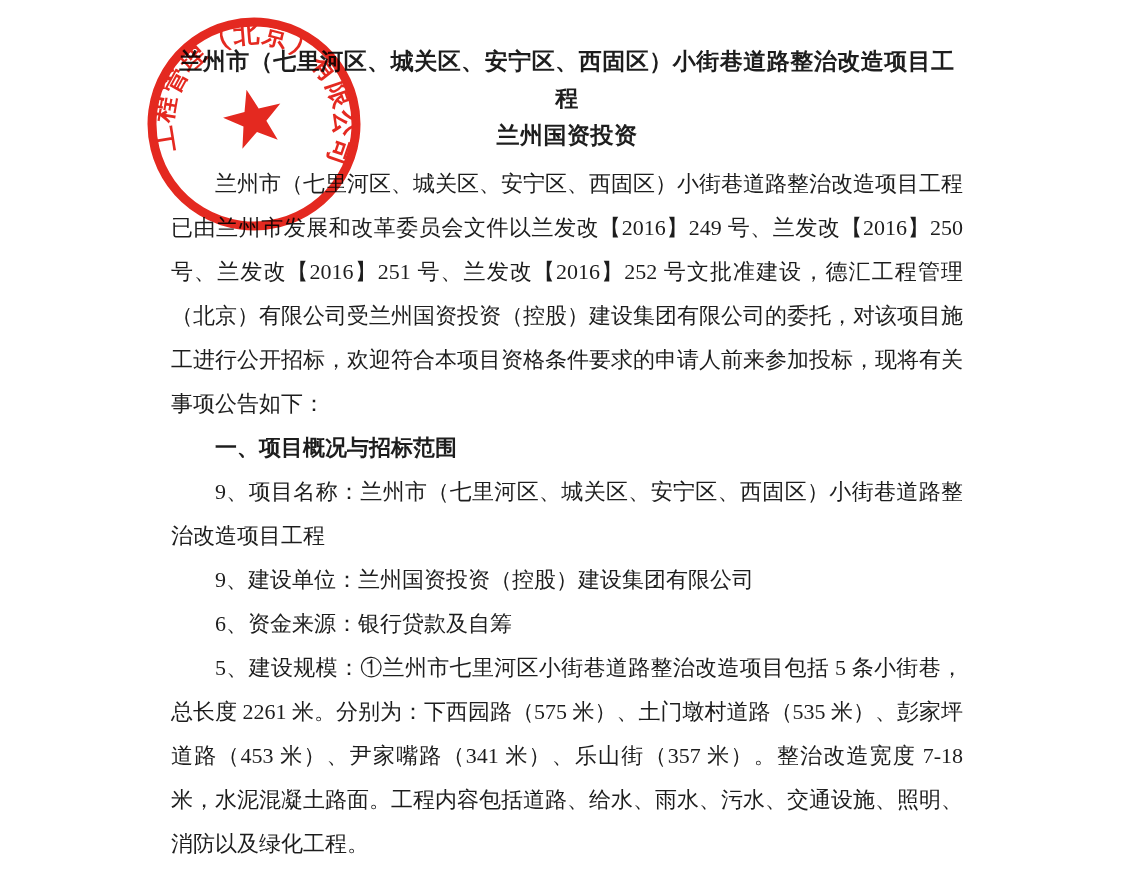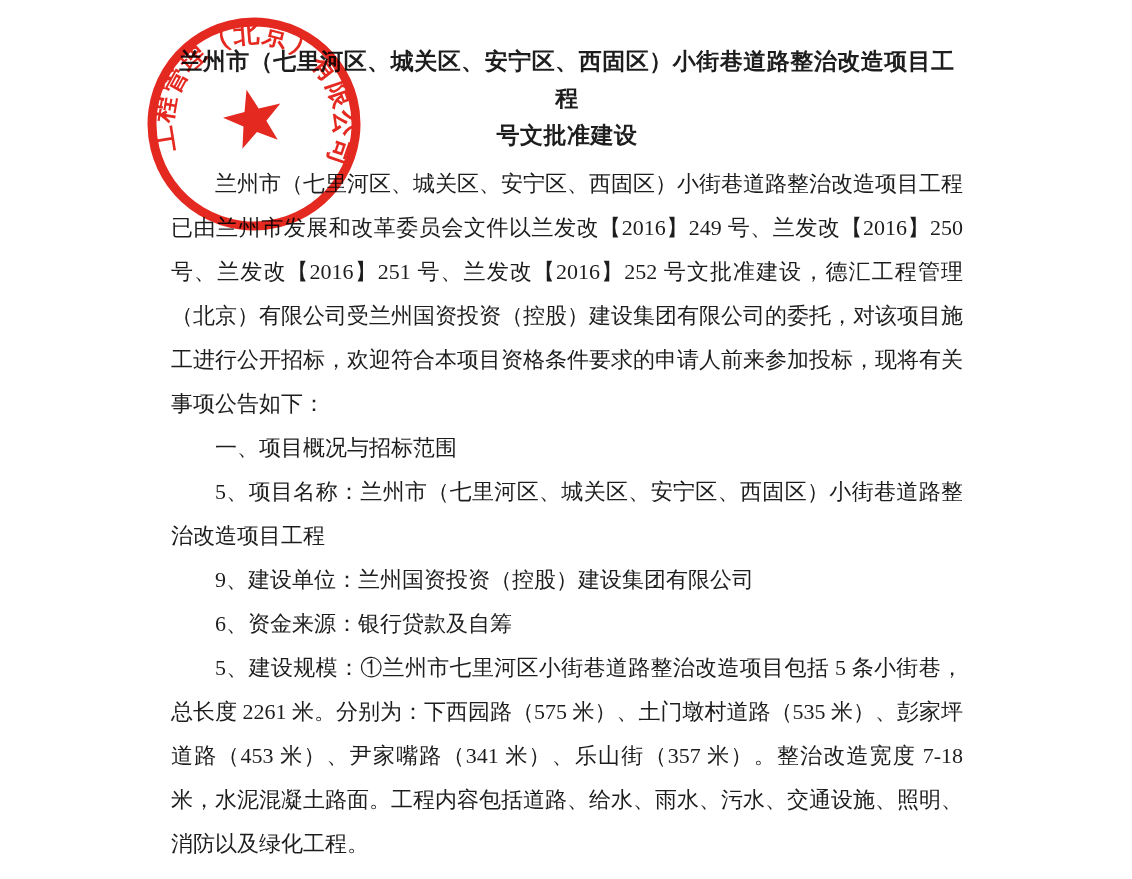--- a/index.html
+++ b/index.html
@@ -33,21 +33,21 @@
   .title .tline { display: block; }
   .para {
     margin: 0;
     font-size: 22px;
     line-height: 44px;
     text-align: justify;
     text-justify: inter-ideograph;
   }
   .para.first { margin-top: 8px; }
   .indent { text-indent: 2em; }
-  .heading { font-weight: 400; text-align: left; }
+  .heading { font-weight: 700; text-align: left; }
   .seal {
     position: absolute;
     left: 146px;
     top: 16px;
     width: 216px;
     height: 216px;
     transform: rotate(-14deg);
     mix-blend-mode: multiply;
     opacity: 0.94;
     pointer-events: none;
@@ -61,28 +61,28 @@
 </style>
 </head>
 <body>
 
 <div class="page">
 
   <div class="doc">
 
     <h1 class="title">
       <span class="tline">兰州市（七里河区、城关区、安宁区、西固区）小街巷道路整治改造项目工程</span>
-      <span class="tline">号文批准建设</span>
+      <span class="tline">兰州国资投资</span>
     </h1>
 
     <p class="para indent first">兰州市（七里河区、城关区、安宁区、西固区）小街巷道路整治改造项目工程已由兰州市发展和改革委员会文件以兰发改【2016】249 号、兰发改【2016】250 号、兰发改【2016】251 号、兰发改【2016】252 号文批准建设，德汇工程管理（北京）有限公司受兰州国资投资（控股）建设集团有限公司的委托，对该项目施工进行公开招标，欢迎符合本项目资格条件要求的申请人前来参加投标，现将有关事项公告如下：</p>
 
     <p class="para indent heading">一、项目概况与招标范围</p>
 
-    <p class="para indent">5、项目名称：兰州市（七里河区、城关区、安宁区、西固区）小街巷道路整治改造项目工程</p>
+    <p class="para indent">9、项目名称：兰州市（七里河区、城关区、安宁区、西固区）小街巷道路整治改造项目工程</p>
 
     <p class="para indent">9、建设单位：兰州国资投资（控股）建设集团有限公司</p>
 
 
     <p class="para indent">6、资金来源：银行贷款及自筹</p>
 
     <p class="para indent">5、建设规模：①兰州市七里河区小街巷道路整治改造项目包括 5 条小街巷，总长度 2261 米。分别为：下西园路（575 米）、土门墩村道路（535 米）、彭家坪道路（453 米）、尹家嘴路（341 米）、乐山街（357 米）。整治改造宽度 7-18 米，水泥混凝土路面。工程内容包括道路、给水、雨水、污水、交通设施、照明、消防以及绿化工程。</p>
 
   </div>
 

